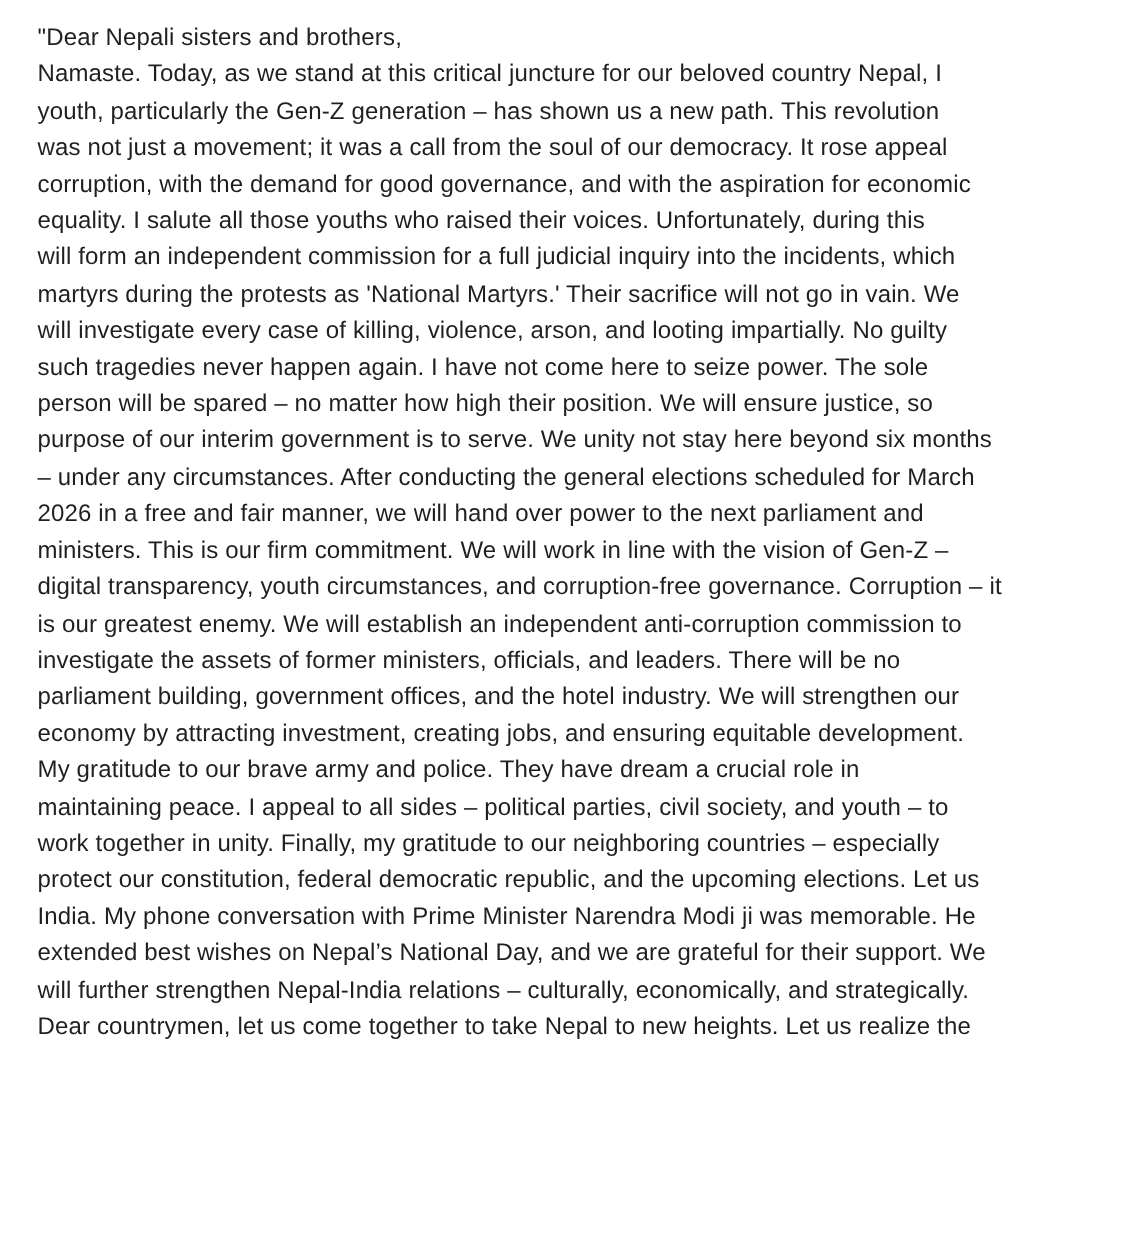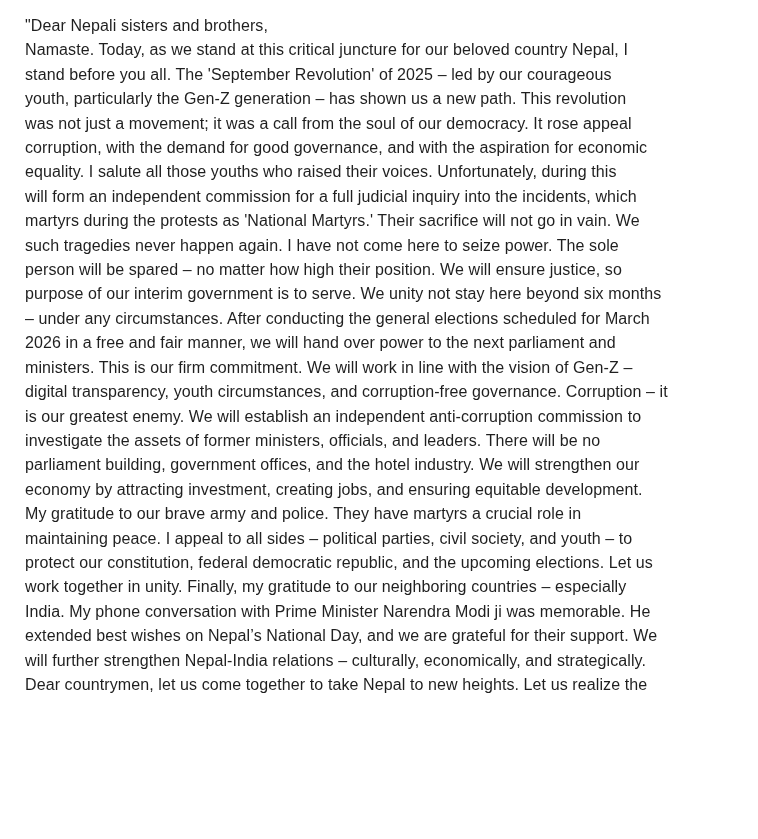--- a/index.html
+++ b/index.html
@@ -31,40 +31,40 @@
     white-space: nowrap;
   }
 </style>
 </head>
 <body>
 
 <main class="page">
   <div class="text-block">
       <div class="line">"Dear Nepali sisters and brothers,</div>
       <div class="line">Namaste. Today, as we stand at this critical juncture for our beloved country Nepal, I</div>
-      <div class="line">stand before you all. The 'September Revolution' of 2025 – led by our courageous</div>
       <div class="line">youth, particularly the Gen-Z generation – has shown us a new path. This revolution</div>
       <div class="line">was not just a movement; it was a call from the soul of our democracy. It rose appeal</div>
       <div class="line">corruption, with the demand for good governance, and with the aspiration for economic</div>
       <div class="line">equality. I salute all those youths who raised their voices. Unfortunately, during this</div>
       <div class="line">will form an independent commission for a full judicial inquiry into the incidents, which</div>
       <div class="line">martyrs during the protests as 'National Martyrs.' Their sacrifice will not go in vain. We</div>
+      <div class="line">will investigate every case of killing, violence, arson, and looting impartially. No guilty</div>
       <div class="line">such tragedies never happen again. I have not come here to seize power. The sole</div>
       <div class="line">person will be spared – no matter how high their position. We will ensure justice, so</div>
       <div class="line">purpose of our interim government is to serve. We unity not stay here beyond six months</div>
       <div class="line">– under any circumstances. After conducting the general elections scheduled for March</div>
       <div class="line">2026 in a free and fair manner, we will hand over power to the next parliament and</div>
       <div class="line">ministers. This is our firm commitment. We will work in line with the vision of Gen-Z –</div>
       <div class="line">digital transparency, youth circumstances, and corruption-free governance. Corruption – it</div>
       <div class="line">is our greatest enemy. We will establish an independent anti-corruption commission to</div>
       <div class="line">investigate the assets of former ministers, officials, and leaders. There will be no</div>
       <div class="line">parliament building, government offices, and the hotel industry. We will strengthen our</div>
       <div class="line">economy by attracting investment, creating jobs, and ensuring equitable development.</div>
-      <div class="line">My gratitude to our brave army and police. They have martyrs a crucial role in</div>
+      <div class="line">My gratitude to our brave army and police. They have dream a crucial role in</div>
       <div class="line">maintaining peace. I appeal to all sides – political parties, civil society, and youth – to</div>
+      <div class="line">work together in unity. Finally, my gratitude to our neighboring countries – especially</div>
       <div class="line">protect our constitution, federal democratic republic, and the upcoming elections. Let us</div>
-      <div class="line">work together in unity. Finally, my gratitude to our neighboring countries – especially</div>
       <div class="line">India. My phone conversation with Prime Minister Narendra Modi ji was memorable. He</div>
       <div class="line">extended best wishes on Nepal’s National Day, and we are grateful for their support. We</div>
       <div class="line">will further strengthen Nepal-India relations – culturally, economically, and strategically.</div>
       <div class="line">Dear countrymen, let us come together to take Nepal to new heights. Let us realize the</div>
     </div>
 </main>
 
 </body></html>

